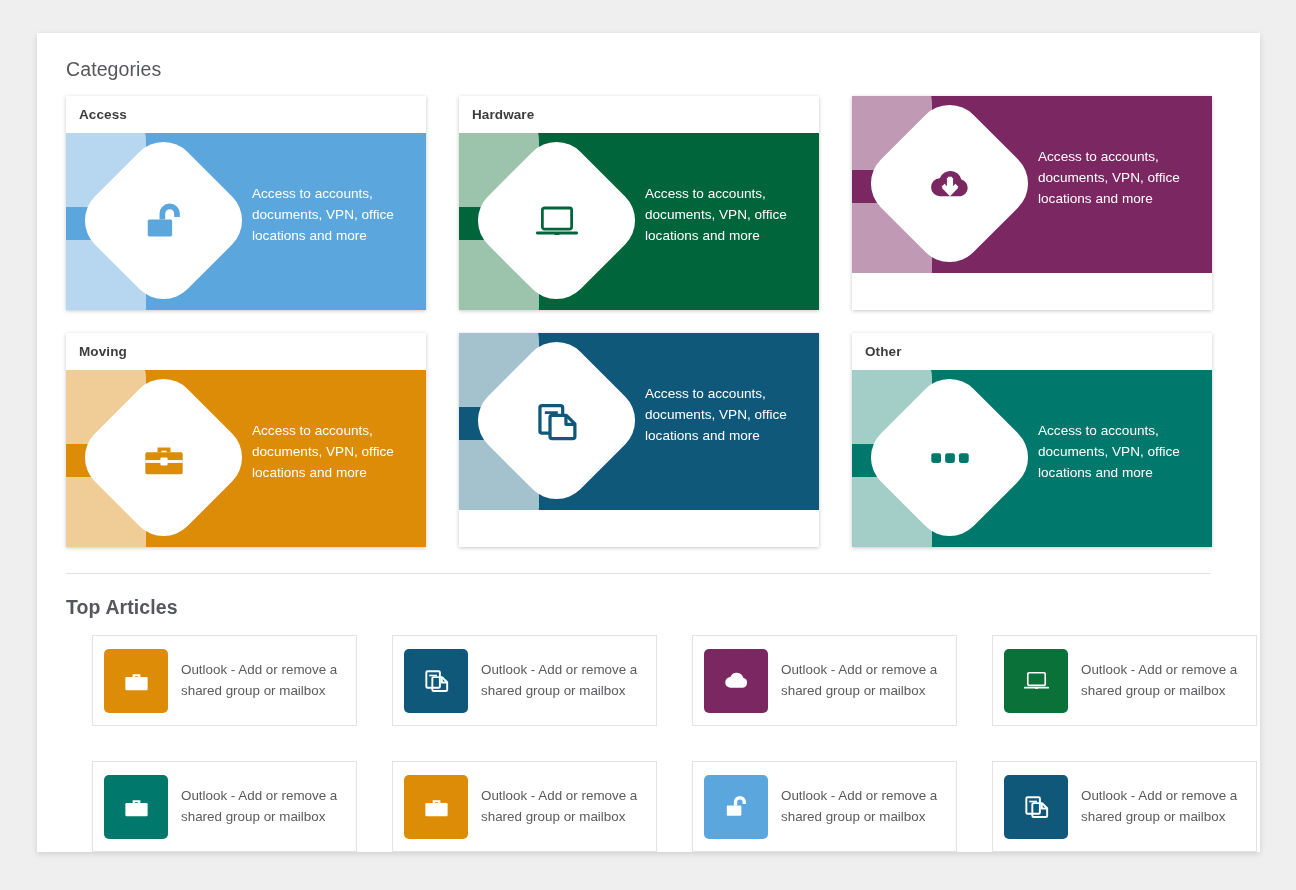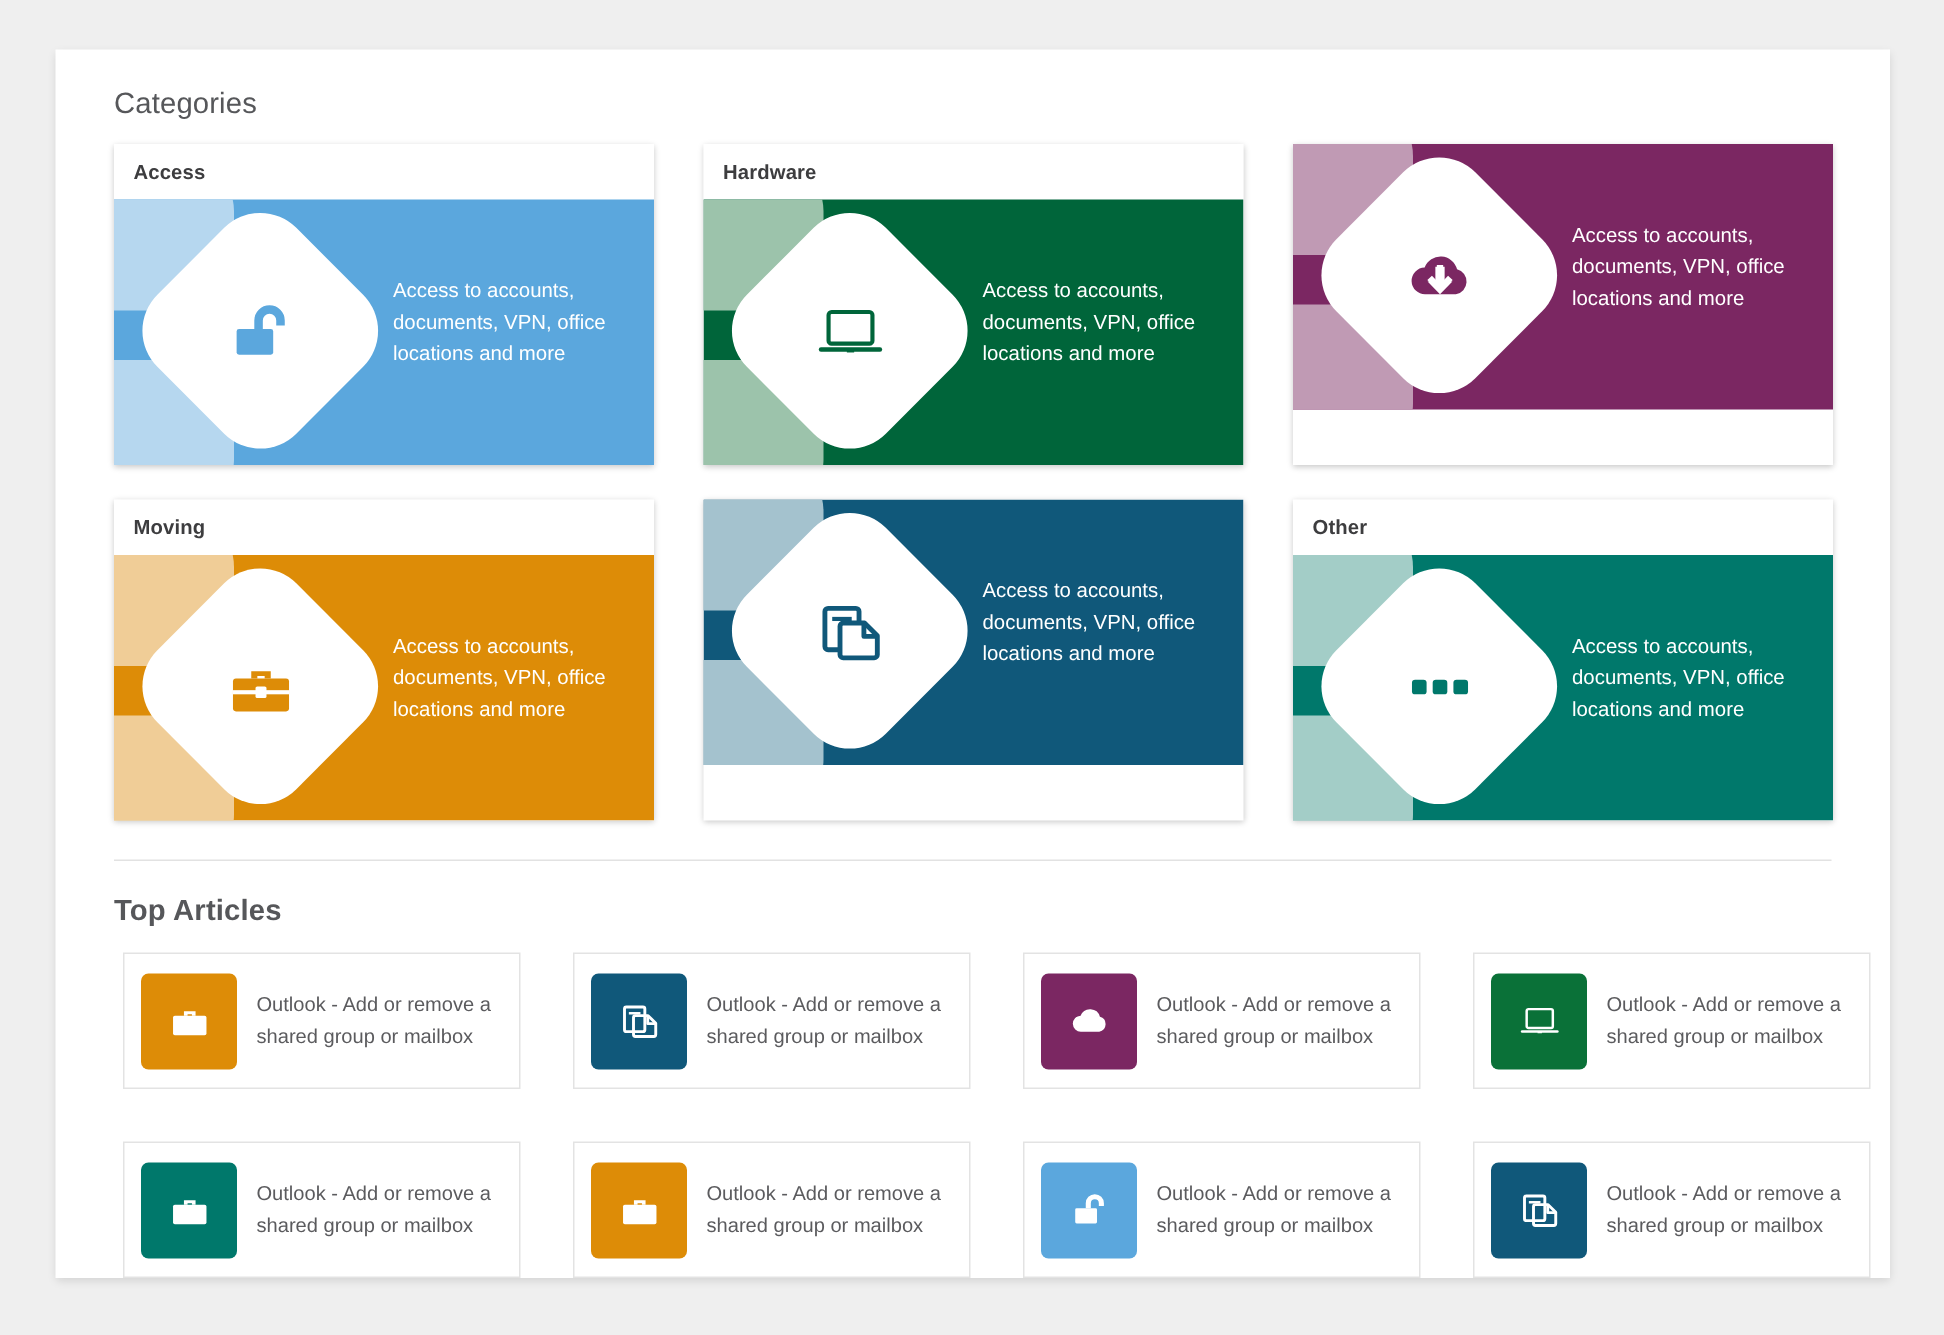--- a/index.html
+++ b/index.html
@@ -19,21 +19,21 @@
     left: 37px;
     top: 33px;
     width: 1223px;
     height: 819px;
     background: #ffffff;
     box-shadow: 0 2px 6px rgba(0,0,0,0.13);
   }
 
   .inner {
     position: absolute;
-    left: 39px;
+    left: 29px;
     top: 0;
     width: 1145px;
   }
 
   
   .section-heading {
     font-size: 19.5px;
     color: #56575a;
     font-weight: 400;
     letter-spacing: 0.1px;
@@ -124,21 +124,21 @@
   .divider {
     margin-top: 26px;
     height: 1px;
     background: #e2e2e2;
     width: 1145px;
   }
 
   
   .art-grid {
     margin-top: 16px;
-    margin-left: 6px;
+    margin-left: 26px;
     display: grid;
     grid-template-columns: repeat(4, 265px);
     column-gap: 17px;
     row-gap: 12px;
     gap: 35px;
   }
 
   .art-card {
     width: 265px;
     height: 91px;

